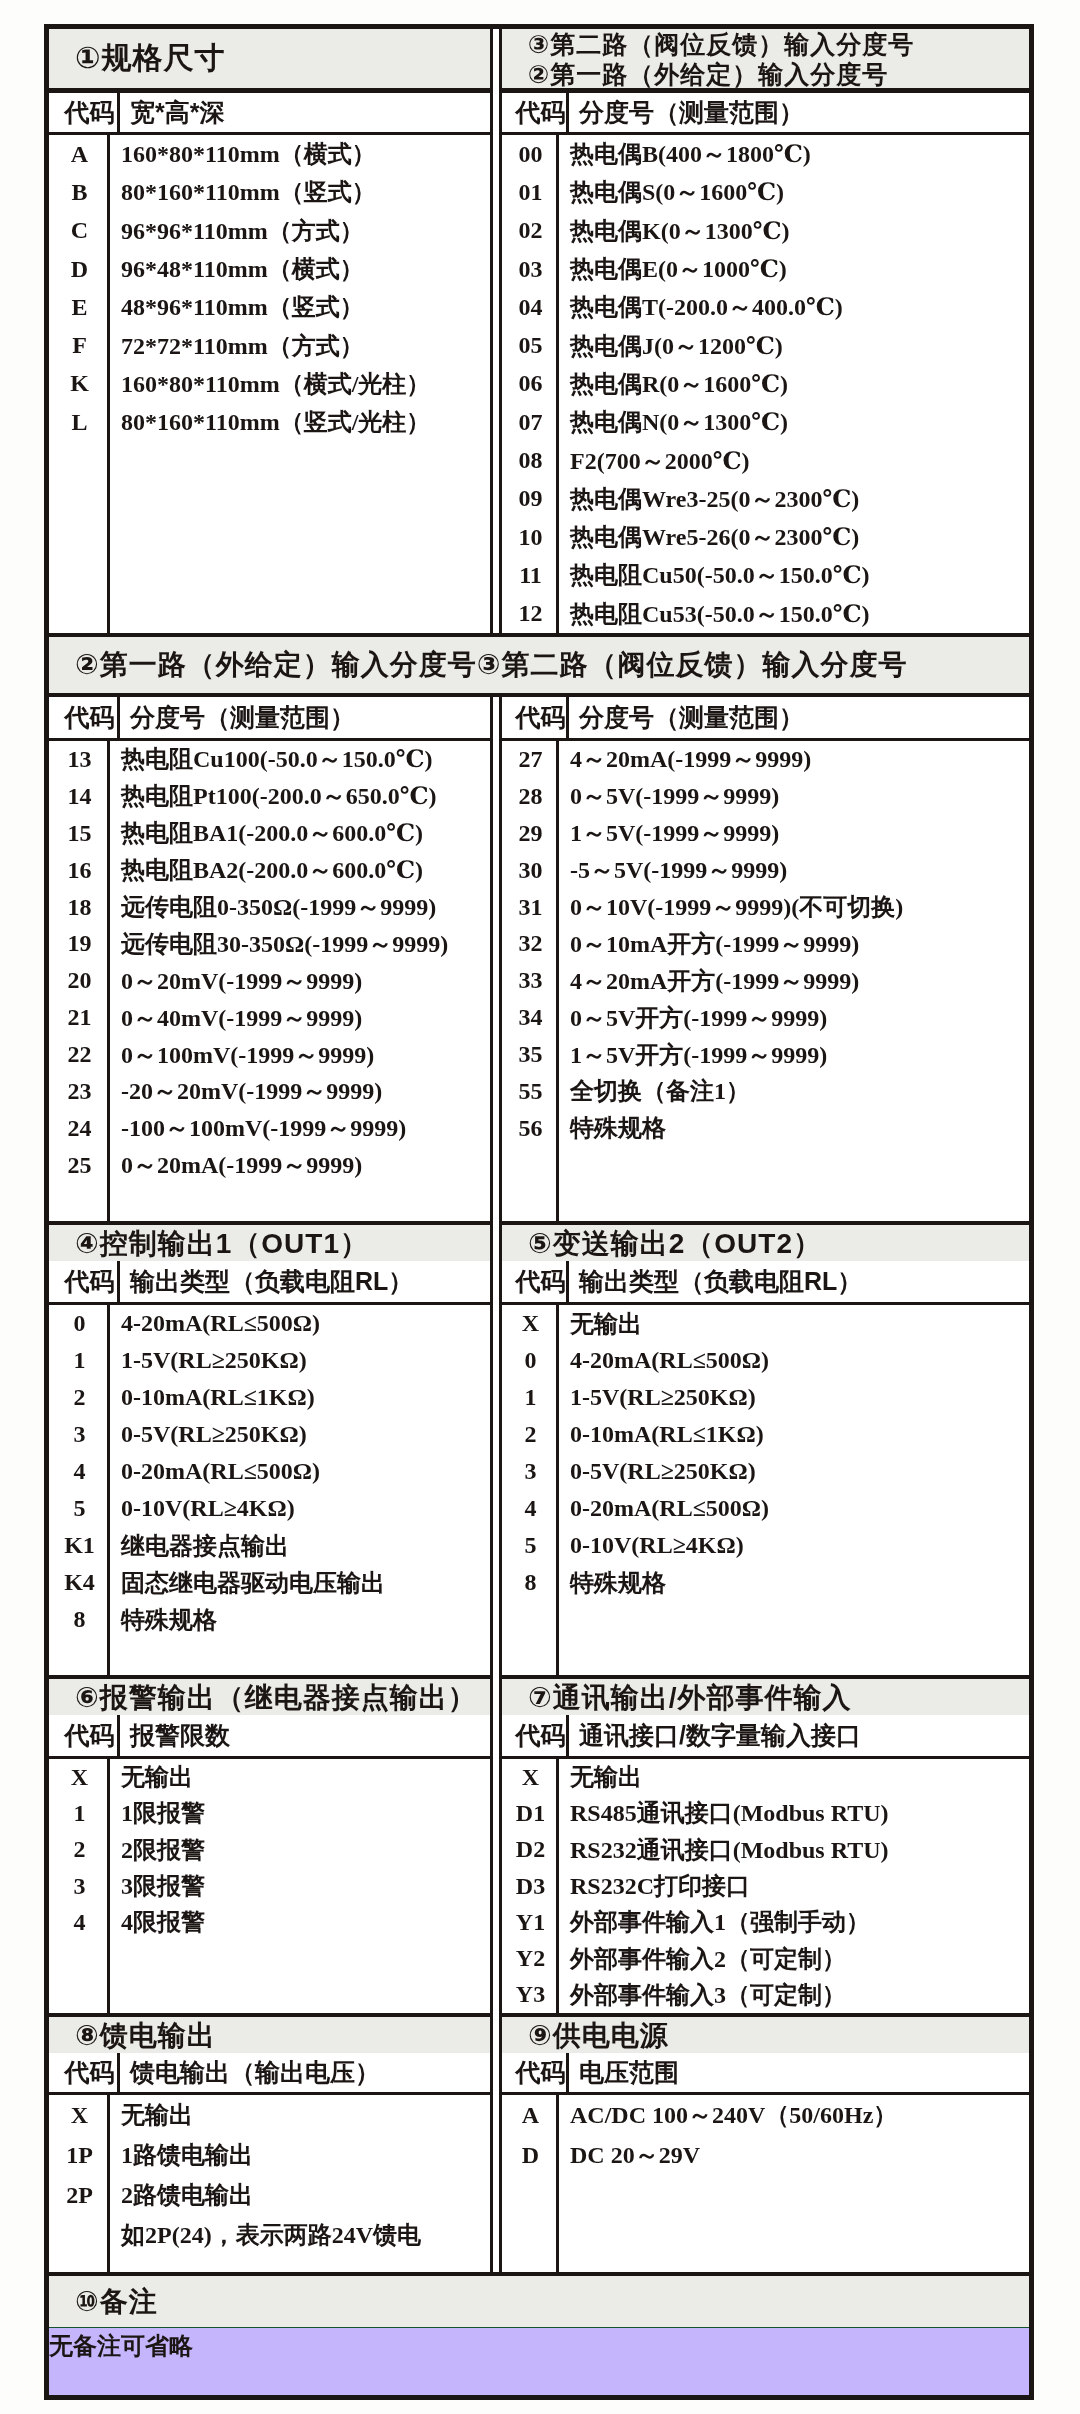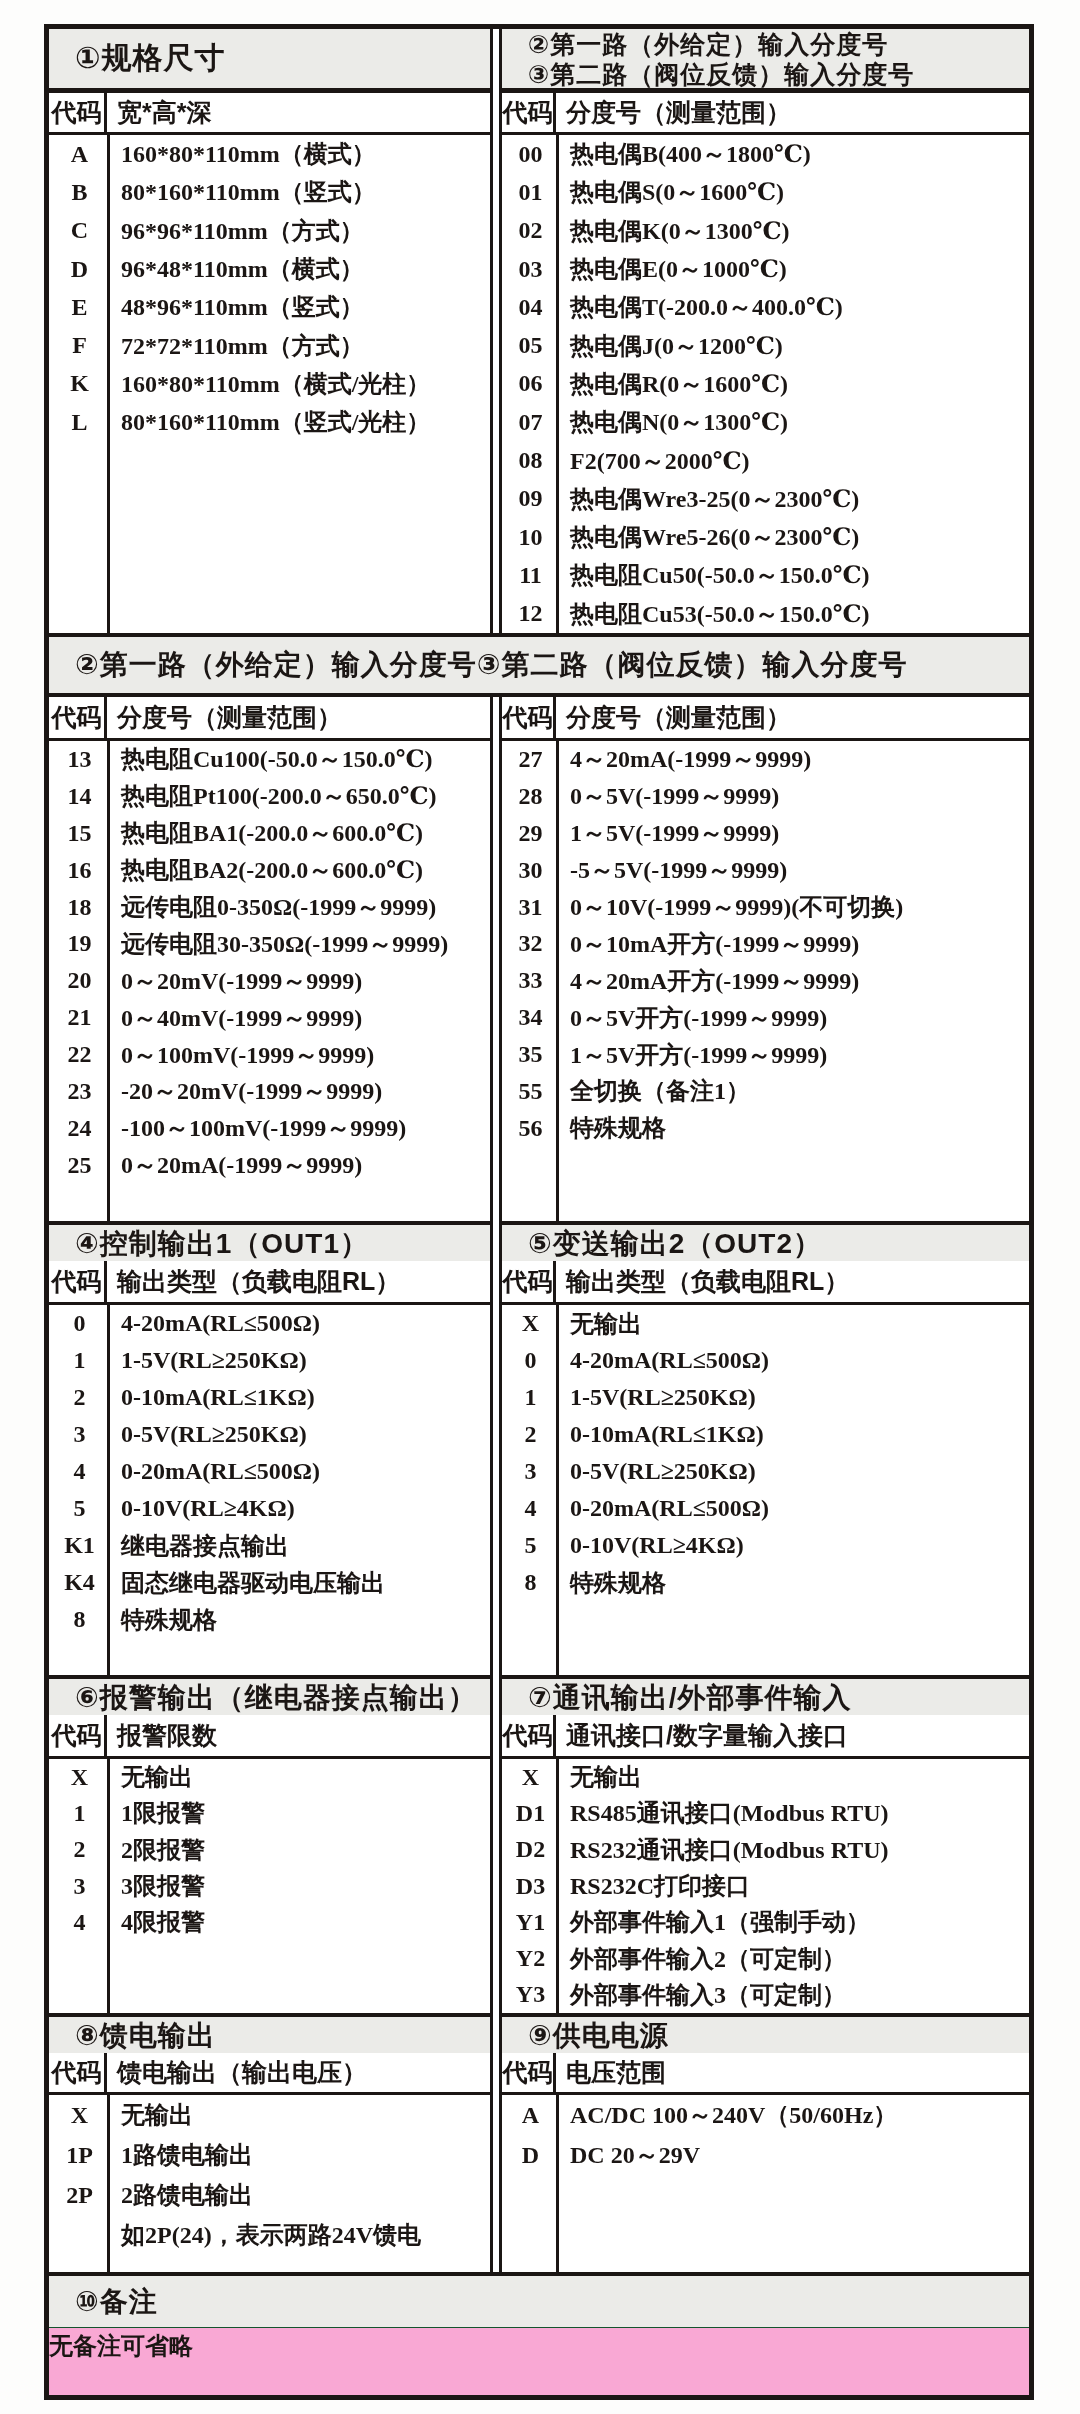--- a/index.html
+++ b/index.html
@@ -5,21 +5,21 @@
   * { margin:0; padding:0; box-sizing:border-box; }
   html,body { background:#fdfdfc; }
   body {
     width:1080px; height:2414px; position:relative; overflow:hidden;
     font-family:"Liberation Sans","DejaVu Sans",sans-serif;
     color:#1b1614;
     -webkit-font-smoothing:antialiased;
   }
   .frame {
     position:absolute; left:44px; top:24px; width:990px; height:2376px;
-    border:5px solid #1b1614; background:#f9a8d4;
+    border:5px solid #1b1614; background:#c4b5fd;
     display:flex; flex-direction:column;
   }
   .band { display:flex; width:100%; }
   .bandA { height:604px; }
   .bandB { height:524px; }
   .bandC { height:414px; }
   .bandD { height:298px; }
   .bandE { height:219px; }
   .bband { height:40px; }
   .half { display:flex; flex-direction:column; position:relative; background:#fff; }
@@ -46,20 +46,21 @@
     border-top:4px solid #1b1614; border-bottom:4px solid #1b1614;
     display:flex; align-items:center; padding-left:26px;
     font-weight:bold; font-size:28px; letter-spacing:1px;
   }
   .banner-full.b10 { height:56px; border-bottom:1px solid #14532d; }
 
   .thead {
     display:flex; align-items:stretch; height:44px;
     border-bottom:3px solid #1b1614; font-weight:bold; font-size:25px;
     flex:0 0 auto;
+    padding-left:13px;
   }
   .bandA .thead, .bandE .thead { height:42px; }
   .thead .c {
     width:58px; border-right:3px solid #1b1614;
     display:flex; align-items:center; justify-content:center; text-align:center;
   }
   .hr .thead .c { width:54px; }
   .thead .d { display:flex; align-items:center; padding-left:10px; }
 
   .tbody { position:relative; flex:1; overflow:hidden; }
@@ -133,22 +134,22 @@
           </div>
           <div class="trow">
             <span class="tcode">L</span>
             <span class="tdesc">80*160*110mm（竖式/光柱）</span>
           </div>
         </div>
     </div>
     <div class="vgap"></div>
     <div class="half hr">
       <div class="sec-title two">
+        <div>③第二路（阀位反馈）输入分度号</div>
         <div>②第一路（外给定）输入分度号</div>
-        <div>③第二路（阀位反馈）输入分度号</div>
       </div>
       <div class="thead">
         <span class="c">代码</span>
         <span class="d">分度号（测量范围）</span>
       </div>
       <div class="tbody rhA">
           <div class="trow">
             <span class="tcode">00</span>
             <span class="tdesc">热电偶B(400～1800℃)</span>
           </div>

